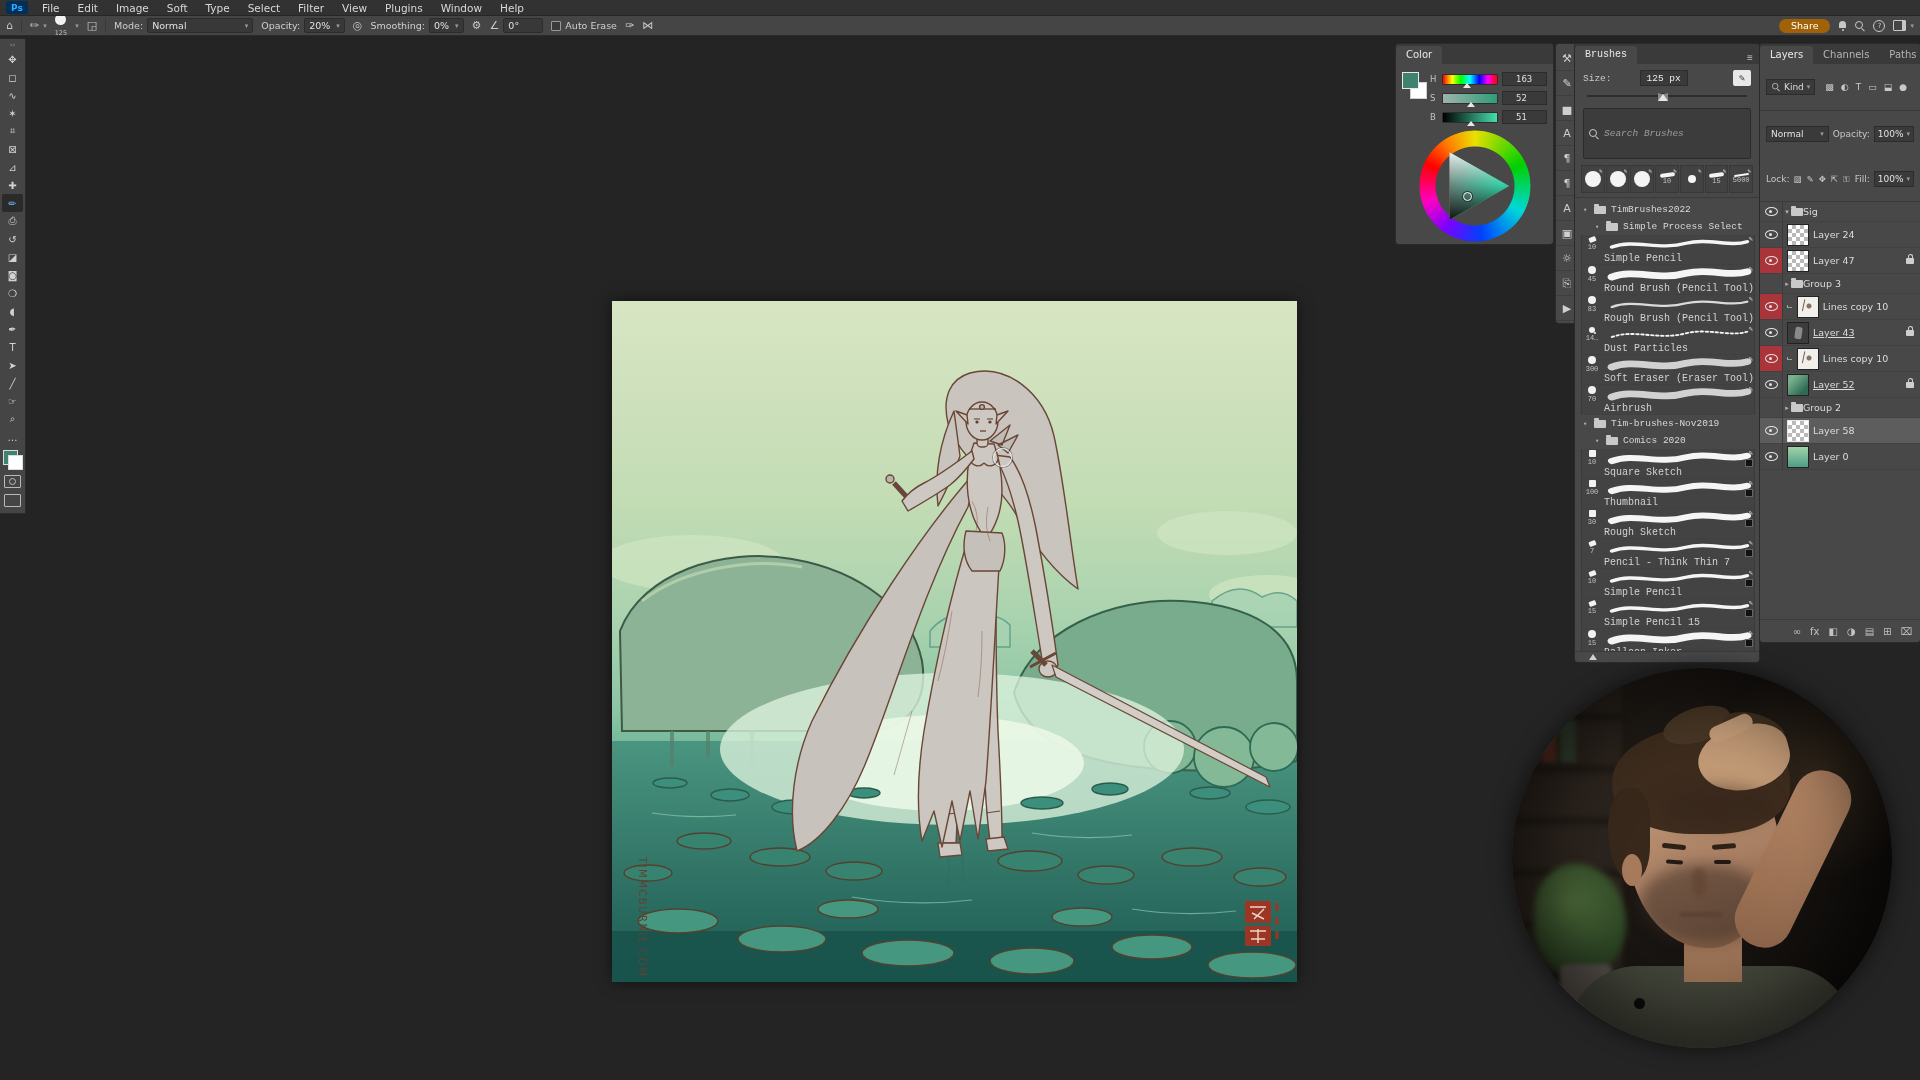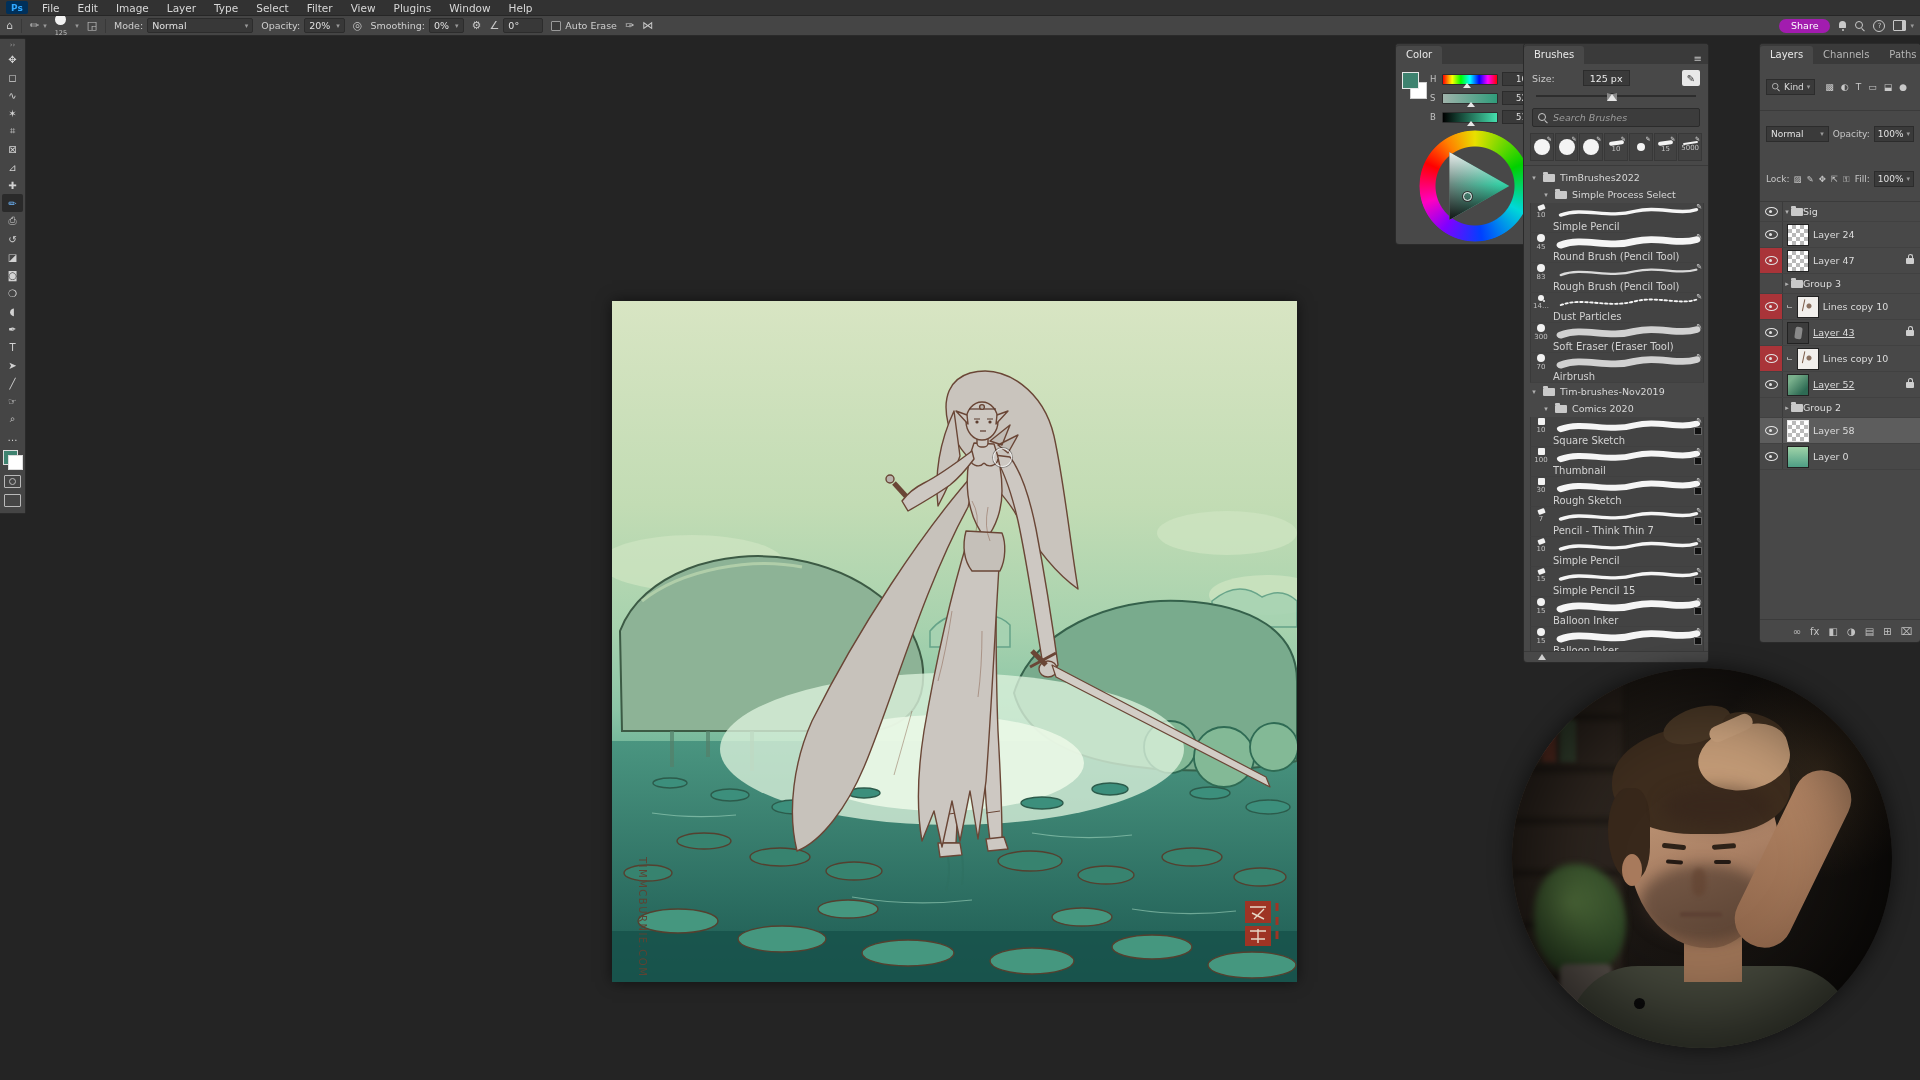--- a/index.html
+++ b/index.html
@@ -19,21 +19,21 @@
   .ob-ico{color:#c8c8c8;font-size:11px;line-height:20px;}
   .ob-sep{width:1px;height:14px;background:#383838;}
   .ob-group{display:flex;align-items:center;gap:4px;}
   .ob-field{background:#383838;border:1px solid #2c2c2c;border-radius:2px;height:13px;display:flex;align-items:center;
             padding:0 4px;gap:6px;color:#e0e0e0;}
   .ob-caret{font-size:7px;color:#9a9a9a;}
   .brush-preview{display:flex;flex-direction:column;align-items:center;line-height:1;}
   .brush-preview .bp-circle{width:11px;height:11px;border-radius:50%;background:#f2f2f2;}
   .brush-preview .bp-num{font-size:6.5px;color:#c0c0c0;margin-top:1px;}
   .checkbox{width:8px;height:8px;border:1px solid #9a9a9a;border-radius:1px;background:#3a3a3a;}
-  .share-pill{background:#a21caf;color:#fff;border-radius:8px;height:14px;padding:0 12px;display:flex;align-items:center;font-size:9.5px;}
+  .share-pill{background:#a16207;color:#fff;border-radius:8px;height:14px;padding:0 12px;display:flex;align-items:center;font-size:9.5px;}
   .spacer{flex:1;}
   
   .i-bell{position:relative;width:9px;height:9px;}
   .i-bell::before{content:"";position:absolute;left:1px;top:0;width:7px;height:7px;background:#c8c8c8;border-radius:4px 4px 1px 1px;}
   .i-bell::after{content:"";position:absolute;left:3.5px;bottom:-1px;width:2px;height:2px;border-radius:50%;background:#c8c8c8;}
   .i-search{position:relative;width:10px;height:10px;}
   .i-search::before{content:"";position:absolute;left:0;top:0;width:6px;height:6px;border:1.4px solid #c8c8c8;border-radius:50%;}
   .i-search::after{content:"";position:absolute;left:7px;top:7px;width:4px;height:1.4px;background:#c8c8c8;transform:rotate(45deg);transform-origin:0 0;}
   .i-help{width:10px;height:10px;border:1px solid #c8c8c8;border-radius:50%;font-size:7px;display:flex;align-items:center;justify-content:center;color:#c8c8c8;}
   .i-workspace{width:11px;height:9px;border:1px solid #c8c8c8;border-radius:1px;position:relative;}
@@ -83,28 +83,28 @@
   .cp-tri::after{content:"";position:absolute;inset:0;clip-path:polygon(97% 50%,16% 4%,16% 96%);
      background:linear-gradient(to bottom,rgba(255,255,255,.95),rgba(255,255,255,0) 48%,rgba(0,0,0,.92));}
   .cp-mark{position:absolute;left:44px;top:62px;width:7px;height:7px;border:1.2px solid #f2f2f2;border-radius:50%;box-shadow:0 0 0 1px #333;z-index:3;}
 
   
   .strip{position:absolute;left:1556px;top:44px;width:22px;background:#484848;border-radius:3px;box-shadow:0 0 0 1px #2a2a2a;
          display:flex;flex-direction:column;align-items:center;padding:2px 0;z-index:20;}
   .strip-cell{width:22px;height:24px;display:flex;align-items:center;justify-content:center;font-size:11px;color:#cfcfcf;border-bottom:1px solid #3e3e3e;}
 
   
-  #brushes-panel{left:1524px;top:44px;width:184px;height:618px;display:flex;flex-direction:column;}
+  #brushes-panel{left:1575px;top:44px;width:184px;height:618px;display:flex;flex-direction:column;font-family:Liberation Mono, monospace;}
   .bp-size{display:flex;align-items:center;gap:6px;padding:6px 8px 2px;font-size:9.5px;color:#c9c9c9;}
   .bp-size .sizefield{background:#3a3a3a;border:1px solid #2c2c2c;height:14px;padding:0 6px;display:flex;align-items:center;font-size:9.5px;color:#ececec;margin-left:22px;}
   .bp-flyout{margin-left:auto;width:18px;height:16px;background:#e8e8e8;border-radius:2px;color:#333;font-size:10px;display:flex;align-items:center;justify-content:center;}
   .bp-slider{position:relative;height:12px;margin:2px 12px 4px;}
   .bp-slider .track{position:absolute;left:0;right:0;top:5px;height:2px;background:#2d2d2d;}
   .bp-slider .thumb{position:absolute;left:42%;top:3px;width:0;height:0;border-left:5px solid transparent;border-right:5px solid transparent;border-bottom:7px solid #e6e6e6;}
-  .bp-search{display:flex;align-items:center;gap:5px;margin:2px 8px 6px;height:17px;background:#3c3c3c;border:1px solid #2b2b2b;border-radius:2px;padding:0 5px;}
+  .bp-search{display:flex;align-items:center;gap:5px;margin:2px 8px 6px;height:17px;background:#3c3c3c;border:1px solid #2b2b2b;border-radius:2px;padding:16px 5px;}
   .bp-search .ph{font-size:9.5px;font-style:italic;color:#9b9b9b;}
   .bp-recent{display:flex;gap:1px;padding:0 6px 4px;border-bottom:1px solid #3a3a3a;}
   .tile{width:23px;height:26px;background:#424242;border:1px solid #383838;display:flex;flex-direction:column;align-items:center;justify-content:center;position:relative;}
   .tile .num{font-size:7px;color:#c4c4c4;line-height:1;margin-top:1px;}
   .tile .dot-big{width:16px;height:16px;border-radius:50%;background:#f4f4f4;}
   .tile .dot-sm{width:8px;height:8px;border-radius:50%;background:#f4f4f4;}
   .tile .stroke-sm{width:15px;height:4px;border-radius:2px;background:#f4f4f4;transform:rotate(-8deg);}
   .tile .stroke-thin{width:15px;height:2px;border-radius:1px;background:#f4f4f4;transform:rotate(-8deg);}
   .tile .badge{position:absolute;right:1px;top:1px;font-size:6px;color:#ddd;}
   .bp-list{flex:1;overflow:hidden;padding:3px 4px 0 6px;}
@@ -217,21 +217,21 @@
 <div id="app" class="noselect">
 
   <div class="menubar">
     <div class="ps-logo">
         <span>Ps</span>
       </div>
     <div class="menus">
       <span class="menu-item">File</span>
         <span class="menu-item">Edit</span>
         <span class="menu-item">Image</span>
-        <span class="menu-item">Layer</span>
+        <span class="menu-item">Soft</span>
         <span class="menu-item">Type</span>
         <span class="menu-item">Select</span>
         <span class="menu-item">Filter</span>
         <span class="menu-item">View</span>
         <span class="menu-item">Plugins</span>
         <span class="menu-item">Window</span>
         <span class="menu-item">Help</span>
     </div>
   </div>
 

